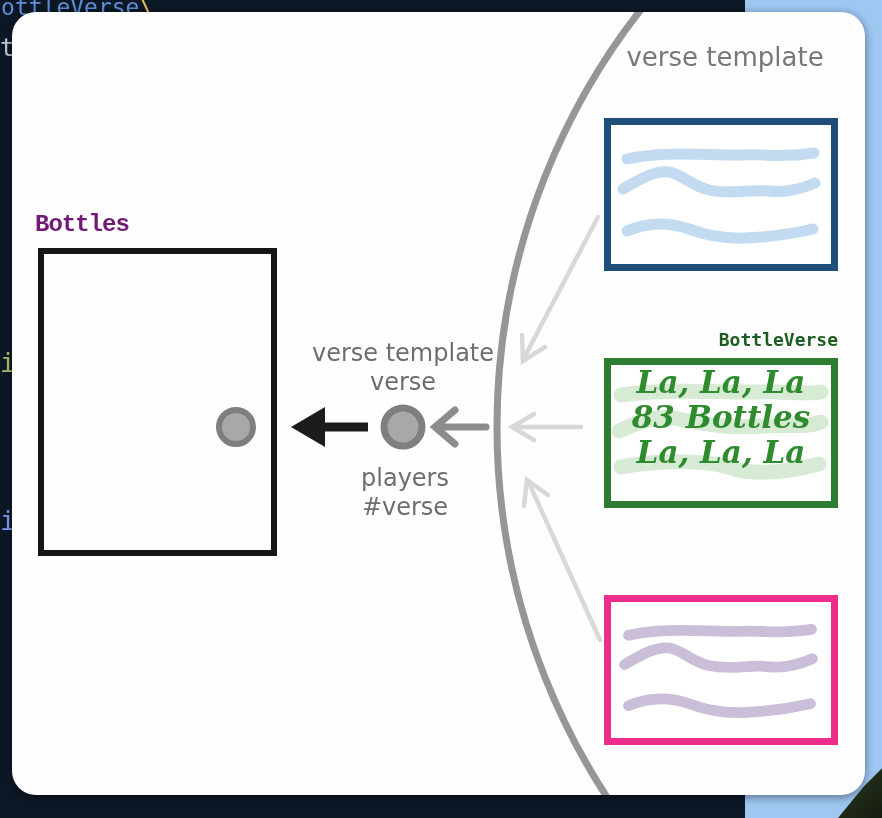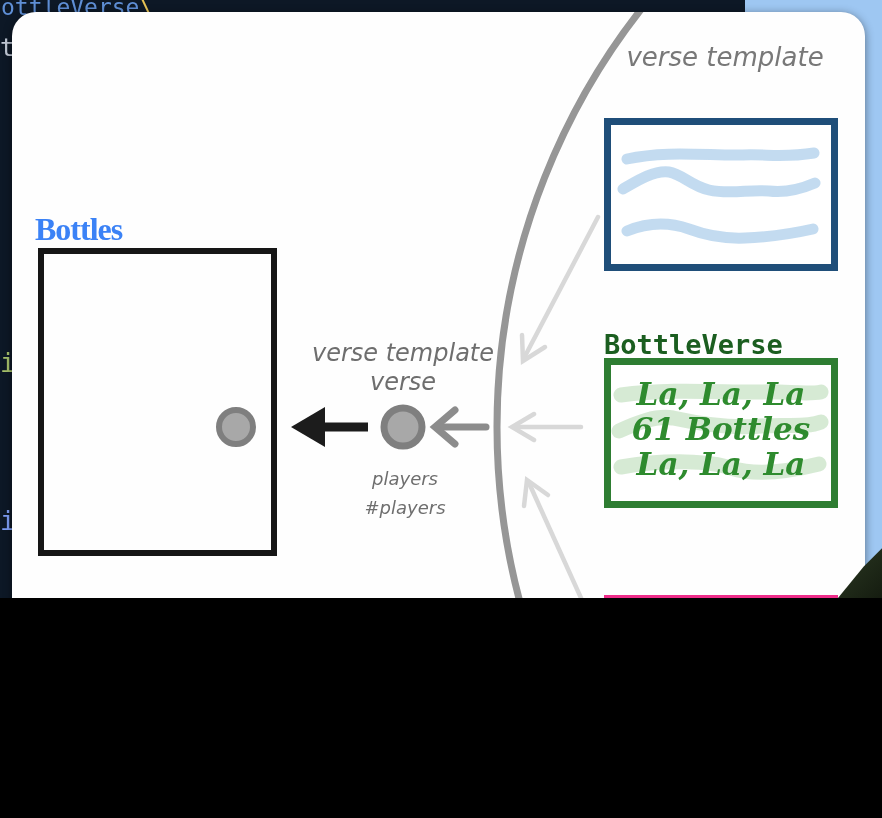--- a/index.html
+++ b/index.html
@@ -1,16 +1,16 @@
 <!DOCTYPE html>
 <html style="--blue-box-border: #1f4e79; --blue-stroke: #bdd7ee; --green-box-border: #2e7d32; --green-text: #2e8b2e; --green-label: #1b5e20; --green-stroke: #cfe6cc; --pink-box-border: #ee2d8a; --purple-stroke: #b9a8cb; --arc-gray: #969696; --caption-gray: #6e6e6e; --arrow-black: #1c1c1c; --arrow-gray: #8c8c8c; --arrow-light: #d8d8d8; --circle-fill: #a8a8a8; --circle-ring: #7f7f7f; --win-editor-bg: #0d1826; --win-right-panel: #9ec7f2; --win-card: #fefefe; --win-photo-dark: #151c10; --win-photo-dark2: #2c3a23; --code-line1: #5f8fd6; --code-operator: #e8c455; --code-line2: #c3cbd8; --code-line3: #a9c46c; --code-line4: #7f9ff7;"><head>
 <meta charset="utf-8">
 <style>
   html,body{margin:0;padding:0;background:#000;}
-  .stage{position:relative;width:882px;height:598px;overflow:hidden;
+  .stage{position:relative;width:882px;height:818px;overflow:hidden;
          background:var(--win-editor-bg,#0d1826);
          font-family:"DejaVu Sans",sans-serif;}
 
   
   .right-strip{position:absolute;left:745px;top:0;width:137px;height:818px;
                background:var(--win-right-panel,#9ec7f2);}
   .code{position:absolute;font-family:"DejaVu Sans Mono",monospace;white-space:pre;}
   .code-line1{left:1px;top:-6px;font-size:23px;color:var(--code-line1,#5f8fd6);}
   .code-line1 .op{color:var(--code-operator,#e8c455);}
   .code-line2{left:0;top:34px;font-size:24px;color:var(--code-line2,#c3cbd8);}
@@ -30,46 +30,46 @@
   .arc{fill:none;stroke:var(--arc-gray,#969696);stroke-width:7px;}
   .larr{stroke:var(--arrow-light,#d8d8d8);stroke-width:4.5px;stroke-linecap:round;fill:none;}
   .garr{stroke:var(--arrow-gray,#8c8c8c);stroke-width:7px;stroke-linecap:round;fill:none;}
   .barr-shaft{stroke:var(--arrow-black,#1c1c1c);stroke-width:9px;}
   .barr-head{fill:var(--arrow-black,#1c1c1c);}
   .knob{fill:var(--circle-fill,#a8a8a8);stroke:var(--circle-ring,#7f7f7f);}
 
   .bottles-box{position:absolute;left:26px;top:236px;width:239px;height:308px;
                box-sizing:border-box;border:6px solid #161616;background:transparent;}
   .bottles-label{position:absolute;left:23px;top:199px;
-                 font-family:Liberation Serif, serif;font-weight:bold;
-                 font-size:32px;color:#3b82f6;letter-spacing:-1px;}
+                 font-family:Liberation Mono, monospace;font-weight:bold;
+                 font-size:24px;color:#701a75;letter-spacing:-1px;}
 
-  .caption{position:absolute;color:var(--caption-gray,#6e6e6e);font-style:italic;
+  .caption{position:absolute;color:var(--caption-gray,#6e6e6e);
            text-align:center;font-family:"DejaVu Sans",sans-serif;}
   .cap-vtr{left:291px;top:327px;width:200px;font-size:24px;line-height:29px;}
-  .cap-players{left:303px;top:452px;width:180px;font-size:18px;line-height:29px;}
+  .cap-players{left:303px;top:452px;width:180px;font-size:24px;line-height:29px;}
   .cap-roleplayers{left:613px;top:30px;width:200px;font-size:26px;line-height:31px;color:#787878;}
 
   .score-box{position:absolute;left:592px;width:234px;box-sizing:border-box;background:#fff;}
   .box-blue{top:106px;height:153px;border:7px solid var(--blue-box-border,#1f4e79);}
   .box-green{top:346px;height:150px;border:7px solid var(--green-box-border,#2e7d32);}
   .box-pink{top:583px;height:150px;border:7px solid var(--pink-box-border,#ee2d8a);}
   .score-box svg{position:absolute;left:0;top:0;}
   .sq-blue{stroke:var(--blue-stroke,#bdd7ee);stroke-width:11px;fill:none;
            stroke-linecap:round;opacity:.9;}
   .sq-purple{stroke:var(--purple-stroke,#b9a8cb);stroke-width:11px;fill:none;
              stroke-linecap:round;opacity:.75;}
   .sq-green{stroke:var(--green-stroke,#cfe6cc);stroke-width:15px;fill:none;
             stroke-linecap:round;opacity:.85;}
 
-  .bottleverse-label{position:absolute;left:592px;top:317px;width:234px;text-align:left;
+  .bottleverse-label{position:absolute;left:592px;top:317px;width:234px;text-align:right;
                      font-family:"DejaVu Sans Mono",monospace;font-weight:bold;
-                     font-size:27px;color:var(--green-label,#1b5e20);}
+                     font-size:18px;color:var(--green-label,#1b5e20);}
   .lyrics{position:absolute;left:0;top:0;width:100%;height:100%;text-align:center;
-          padding-top:12px;box-sizing:border-box;
+          box-sizing:border-box;
           font-family:"DejaVu Serif",serif;font-weight:bold;font-style:italic;
           font-size:31px;line-height:35px;color:var(--green-text,#2e8b2e);}
 </style>
 </head>
 <body>
 
 <div class="stage">
 
   <div class="right-strip"></div>
 
@@ -116,21 +116,21 @@
     <div class="bottles-label">Bottles</div>
     <div class="bottles-box"></div>
 
     <div class="caption cap-vtr">
       <div>verse template</div>
       <div>verse</div>
     </div>
 
     <div class="caption cap-players">
       <div>players</div>
-      <div>#players</div>
+      <div>#verse</div>
     </div>
 
     <div class="caption cap-roleplayers">
       <div>verse template</div>
     </div>
 
     <div class="score-box box-blue">
       <svg width="220" height="139" viewBox="0 0 220 139">
         <path class="sq-blue" d="M16,34 C55,25 100,31 132,30 C156,29 172,33 203,28"></path>
         <path class="sq-blue" d="M12,64 C24,57 42,45 58,47 C71,49 80,61 98,65 C120,70 138,64 158,66 C174,68 190,64 204,58"></path>
@@ -140,21 +140,21 @@
 
     <div class="bottleverse-label">BottleVerse</div>
     <div class="score-box box-green">
       <svg width="221" height="136" viewBox="0 0 221 136">
         <path class="sq-green" d="M10,30 C60,23 120,28 150,27 C175,26 195,30 210,27"></path>
         <path class="sq-green" d="M8,66 C25,58 45,50 62,53 C85,58 120,64 150,61 C175,59 195,63 210,57"></path>
         <path class="sq-green" d="M10,102 C55,94 100,96 120,103 C145,111 180,106 208,99"></path>
       </svg>
       <div class="lyrics">
         <div>La, La, La</div>
-        <div>61 Bottles</div>
+        <div>83 Bottles</div>
         <div>La, La, La</div>
       </div>
     </div>
 
     <div class="score-box box-pink">
       <svg width="219" height="136" viewBox="0 0 220 139">
         <path class="sq-purple" d="M16,34 C55,25 100,31 132,30 C156,29 172,33 203,28"></path>
         <path class="sq-purple" d="M12,64 C24,57 42,45 58,47 C71,49 80,61 98,65 C120,70 138,64 158,66 C174,68 190,64 204,58"></path>
         <path class="sq-purple" d="M16,106 C38,97 58,97 78,104 C94,110 110,114 134,113 C158,112 180,109 202,104"></path>
       </svg>

